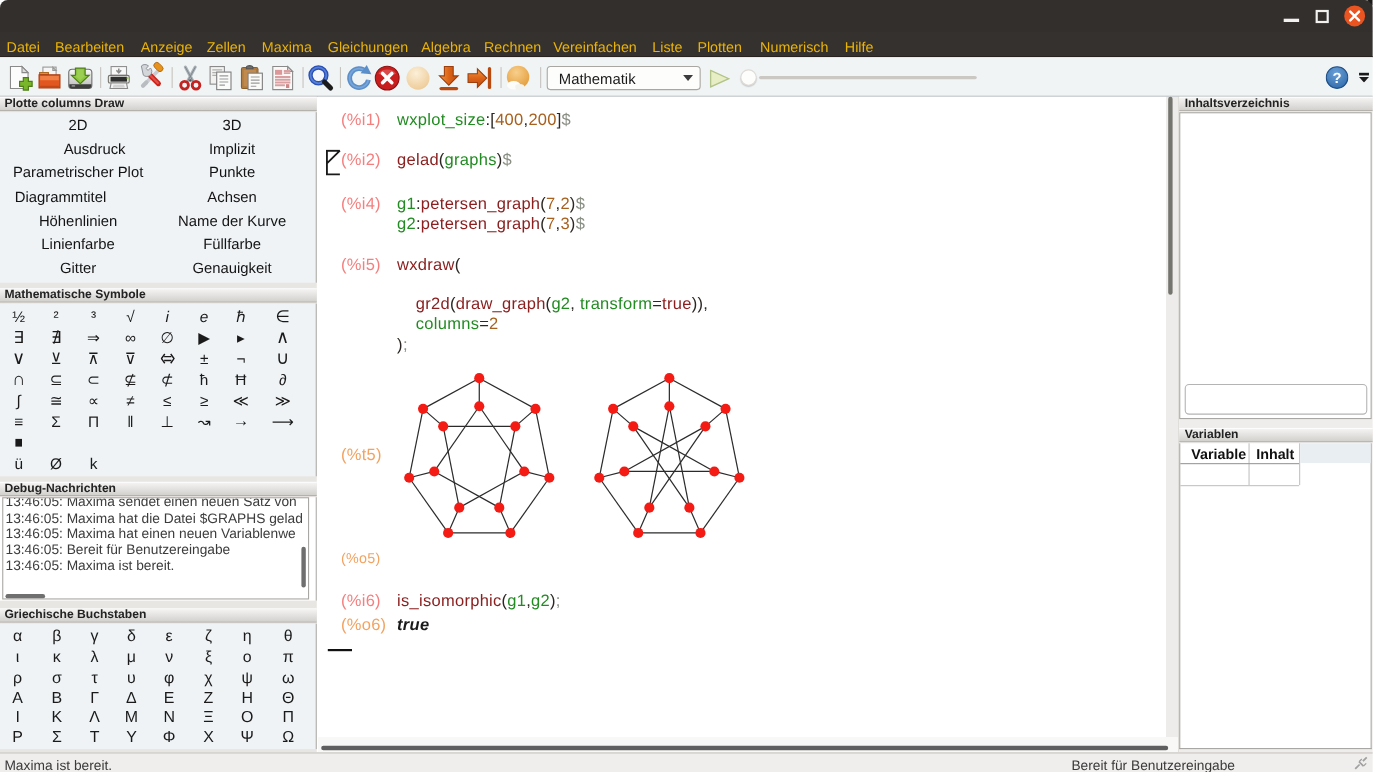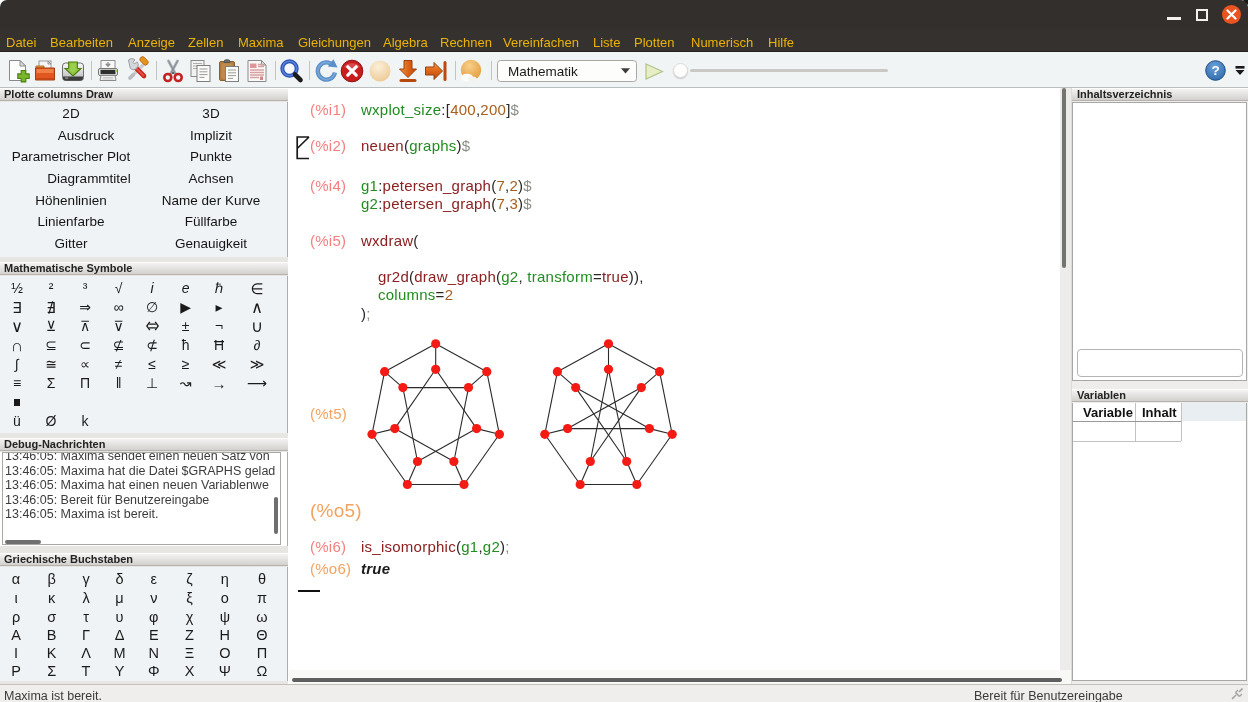--- a/index.html
+++ b/index.html
@@ -224,21 +224,21 @@
 <div id="leftbar">
   <div class="abs" style="left:0;top:88px;width:288px;height:596px;background:#e8e6e3"></div>
   <div class="phdr" style="top:88px">Plotte columns Draw</div>
   <div class="pbody" style="top:102px;height:155px"></div>
   <div class="btxt" style="left:71px;top:114.4px">2D</div>
   <div class="btxt" style="left:211px;top:114.4px">3D</div>
   <div class="btxt" style="left:86px;top:135.9px">Ausdruck</div>
   <div class="btxt" style="left:211px;top:135.9px">Implizit</div>
   <div class="btxt" style="left:71px;top:157.4px">Parametrischer Plot</div>
   <div class="btxt" style="left:211px;top:157.4px">Punkte</div>
-  <div class="btxt" style="left:89px;top:179.0px">Diagrammtitel</div>
+  <div class="btxt" style="left:55px;top:179.0px">Diagrammtitel</div>
   <div class="btxt" style="left:211px;top:179.0px">Achsen</div>
   <div class="btxt" style="left:71px;top:200.5px">Höhenlinien</div>
   <div class="btxt" style="left:211px;top:200.5px">Name der Kurve</div>
   <div class="btxt" style="left:71px;top:222.0px">Linienfarbe</div>
   <div class="btxt" style="left:211px;top:222.0px">Füllfarbe</div>
   <div class="btxt" style="left:71px;top:243.5px">Gitter</div>
   <div class="btxt" style="left:211px;top:243.5px">Genauigkeit</div>
   <div class="phdr" style="top:262px">Mathematische Symbole</div>
   <div class="pbody" style="top:276px;height:157px"></div>
   <div class="sym" style="left:17px;top:288px">½</div>
@@ -359,31 +359,31 @@
   <div class="sym" style="left:262px;top:671.4px;font-size:14.5px">Ω</div>
 
 </div>
 <div id="sheet">
 <div class="t lbl-i" style="left:21px;top:15px;font-size:15px">(%i1)</div>
 <div class="code" style="left:72px;top:15px"><span class="c-v">wxplot_size</span><span class="c-d">:[</span><span class="c-n">400</span><span class="c-d">,</span><span class="c-n">200</span><span class="c-d">]</span><span class="c-e">$</span></div>
 <svg class="abs" style="left:7px;top:48px" width="15" height="24">
       <path d="M13 1 L1.2 1 L1.2 22.5 L13 22.5 M13 1 L1.2 12.5" fill="none" stroke="#1a1a1a" stroke-width="1.7"></path>
     </svg>
 <div class="t lbl-i" style="left:21px;top:51px;font-size:15px">(%i2)</div>
-<div class="code" style="left:72px;top:51px"><span class="c-f">neuen</span><span class="c-d">(</span><span class="c-v">graphs</span><span class="c-d">)</span><span class="c-e">$</span></div>
+<div class="code" style="left:72px;top:51px"><span class="c-f">gelad</span><span class="c-d">(</span><span class="c-v">graphs</span><span class="c-d">)</span><span class="c-e">$</span></div>
 <div class="t lbl-i" style="left:21px;top:91px;font-size:15px">(%i4)</div>
 <div class="code" style="left:72px;top:91px"><span class="c-v">g1</span><span class="c-d">:</span><span class="c-f">petersen_graph</span><span class="c-d">(</span><span class="c-n">7</span><span class="c-d">,</span><span class="c-n">2</span><span class="c-d">)</span><span class="c-e">$</span></div>
 <div class="code" style="left:72px;top:109px"><span class="c-v">g2</span><span class="c-d">:</span><span class="c-f">petersen_graph</span><span class="c-d">(</span><span class="c-n">7</span><span class="c-d">,</span><span class="c-n">3</span><span class="c-d">)</span><span class="c-e">$</span></div>
 <div class="t lbl-i" style="left:21px;top:146px;font-size:15px">(%i5)</div>
 <div class="code" style="left:72px;top:146px"><span class="c-f">wxdraw</span><span class="c-d">(</span></div>
 <div class="code" style="left:89px;top:182px"><span class="c-f">gr2d</span><span class="c-d">(</span><span class="c-f">draw_graph</span><span class="c-d">(</span><span class="c-v">g2</span><span class="c-d">, </span><span class="c-v">transform</span><span class="c-d">=</span><span class="c-f">true</span><span class="c-d">)),</span></div>
 <div class="code" style="left:89px;top:200px"><span class="c-v">columns</span><span class="c-d">=</span><span class="c-n">2</span></div>
 <div class="code" style="left:72px;top:219px"><span class="c-d">)</span><span class="c-e">;</span></div>
 <div class="t lbl-o" style="left:21px;top:319px;font-size:15px">(%t5)</div>
-<div class="t lbl-o" style="left:21px;top:414px;font-size:19px">(%o5)</div>
+<div class="t lbl-o" style="left:21px;top:414px;font-size:13px">(%o5)</div>
 <div class="t lbl-i" style="left:21px;top:452px;font-size:15px">(%i6)</div>
 <div class="code" style="left:72px;top:452px"><span class="c-f">is_isomorphic</span><span class="c-d">(</span><span class="c-v">g1</span><span class="c-d">,</span><span class="c-v">g2</span><span class="c-d">)</span><span class="c-e">;</span></div>
 <div class="t lbl-o" style="left:21px;top:474px;font-size:15px">(%o6)</div>
 <div class="t" style="left:72px;top:474px;font-size:15px;font-weight:bold;font-style:italic;color:#1a1a1a">true</div>
 <div class="abs" style="left:9px;top:502px;width:22px;height:2.2px;background:#111"></div>
 <svg class="abs" style="left:71px;top:248px" width="330" height="170">
 <g stroke="#2b2b2b" stroke-width="1.1">
 <line x1="75.7" y1="7.8" x2="24.6" y2="35.7"></line>
 <line x1="75.7" y1="7.8" x2="75.7" y2="33.3"></line>
 <line x1="75.7" y1="33.3" x2="34.8" y2="92.6"></line>

